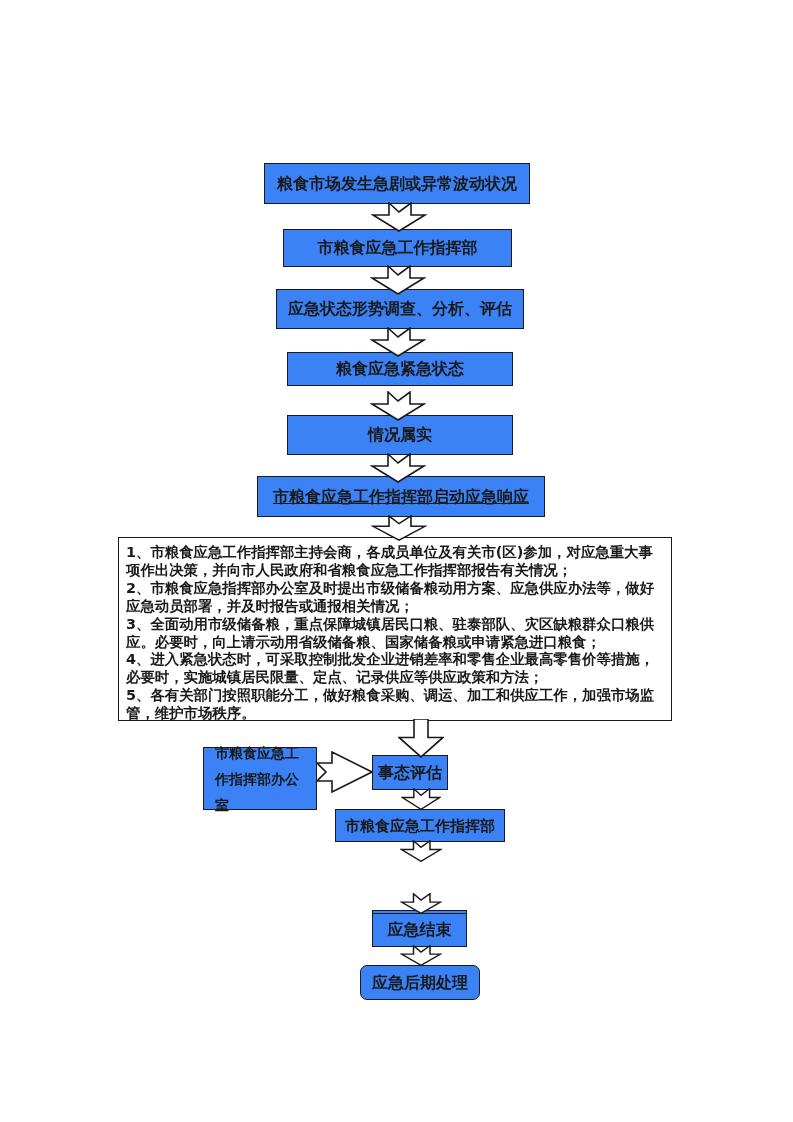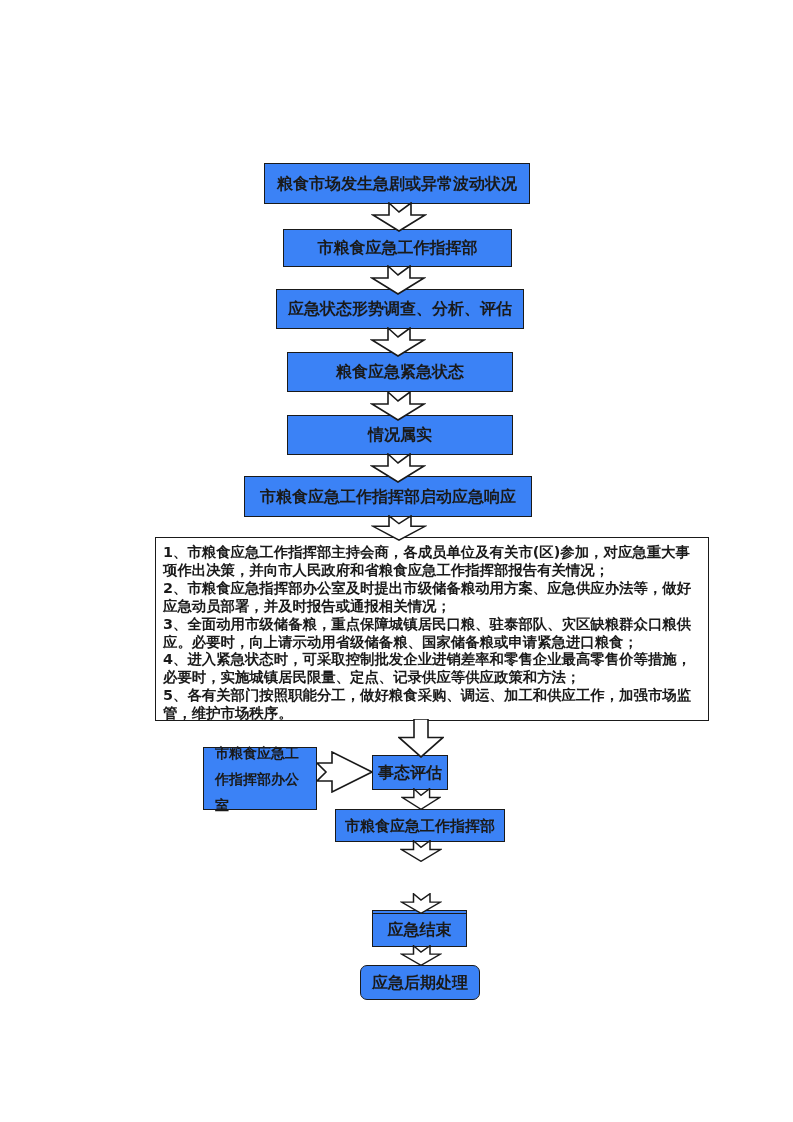--- a/index.html
+++ b/index.html
@@ -44,21 +44,20 @@
     box-sizing: border-box;
     border: 1.6px solid #1a1a1a;
     background: #ffffff;
     font-size: 14.4px;
     line-height: 17.9px;
     font-weight: 600;
     text-align: left;
     padding: 6px 7px 0 7px;
     z-index: 1;
     color: #1a1a1a;
-    margin-left: 37px;
   }
   .bigbox .measure { margin: 0; }
   .arrow {
     position: absolute;
     z-index: 2;
   }
   .arrow svg {
     display: block;
     width: 100%;
     height: 100%;
@@ -86,37 +85,37 @@
   </div>
 
   <div class="fbox" style="left:276px; top:289px; width:248px; height:40px;">应急状态形势调查、分析、评估</div>
 
   <div class="arrow" style="left:370px; top:327px; width:56px; height:30px;">
     <svg viewBox="0 0 56 30" preserveAspectRatio="none">
       <polygon points="18,1 28,10 40,1 40,13 54,13 28,29 2,13 18,13" fill="#ffffff" stroke="#1a1a1a" stroke-width="1.6"></polygon>
     </svg>
   </div>
 
-  <div class="fbox" style="left:287px; top:352px; width:226px; height:40px;">粮食应急紧急状态</div>
+  <div class="fbox" style="left:287px; top:352px; width:226px; height:34px;">粮食应急紧急状态</div>
 
   <div class="arrow" style="left:370px; top:391px; width:56px; height:30px;">
     <svg viewBox="0 0 56 30" preserveAspectRatio="none">
       <polygon points="18,1 28,10 40,1 40,13 54,13 28,29 2,13 18,13" fill="#ffffff" stroke="#1a1a1a" stroke-width="1.6"></polygon>
     </svg>
   </div>
 
   <div class="fbox" style="left:287px; top:415px; width:226px; height:40px;">情况属实</div>
 
   <div class="arrow" style="left:370px; top:453px; width:56px; height:30px;">
     <svg viewBox="0 0 56 30" preserveAspectRatio="none">
       <polygon points="18,1 28,10 40,1 40,13 54,13 28,29 2,13 18,13" fill="#ffffff" stroke="#1a1a1a" stroke-width="1.6"></polygon>
     </svg>
   </div>
 
-  <div class="fbox" style="left:244px; top:476px; width:288px; height:41px;">市粮食应急工作指挥部启动应急响应</div>
+  <div class="fbox" style="left:257px; top:476px; width:288px; height:41px;text-decoration:underline;">市粮食应急工作指挥部启动应急响应</div>
 
   <div class="arrow" style="left:371px; top:515px; width:56px; height:26px;">
     <svg viewBox="0 0 56 30" preserveAspectRatio="none">
       <polygon points="18,1 28,10 40,1 40,13 54,13 28,29 2,13 18,13" fill="#ffffff" stroke="#1a1a1a" stroke-width="1.6"></polygon>
     </svg>
   </div>
 
   <div class="bigbox" style="left:118px; top:537px; width:554px; height:184px;">
     <div class="measure">1、市粮食应急工作指挥部主持会商，各成员单位及有关市(区)参加，对应急重大事项作出决策，并向市人民政府和省粮食应急工作指挥部报告有关情况；</div>
     <div class="measure">2、市粮食应急指挥部办公室及时提出市级储备粮动用方案、应急供应办法等，做好应急动员部署，并及时报告或通报相关情况；</div>

